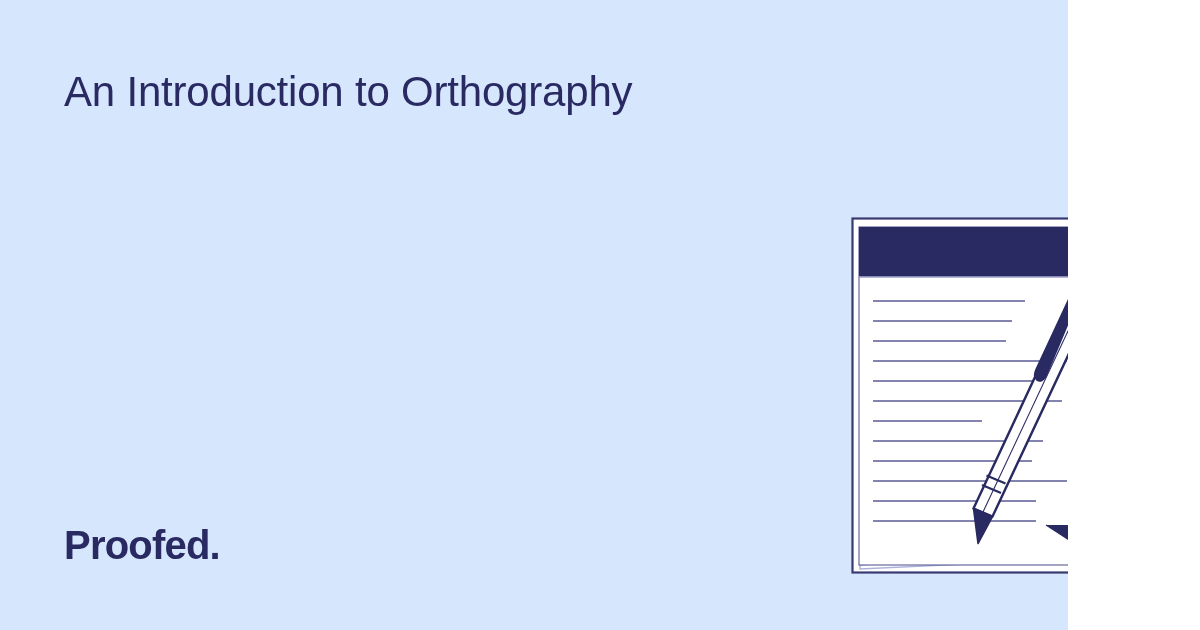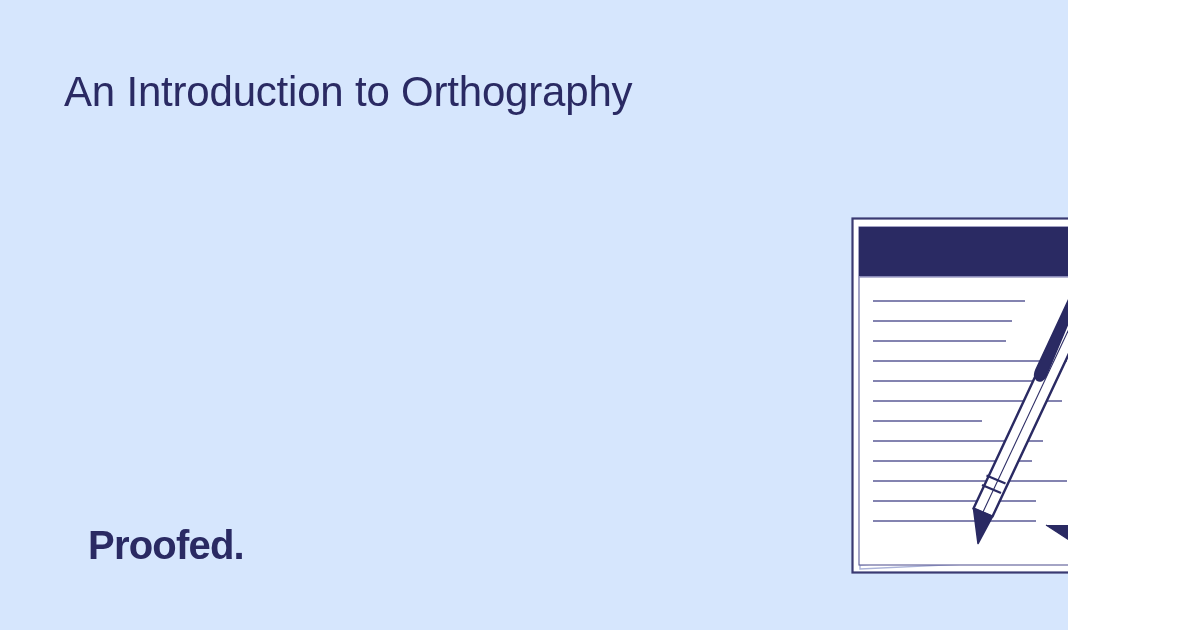--- a/index.html
+++ b/index.html
@@ -35,21 +35,20 @@
     position: absolute;
     left: 64px;
     top: 521px;
     font-family: "Liberation Sans", sans-serif;
     font-size: 40px;
     font-weight: 700;
     letter-spacing: -0.8px;
     color: #2a2a63;
     white-space: nowrap;
     line-height: 1.2;
-    margin-left: 24px;
   }
   #notepad-illustration {
     position: absolute;
     left: 840px;
     top: 205px;
     width: 300px;
     height: 385px;
   }
   #notepad-illustration svg {
     display: block;

